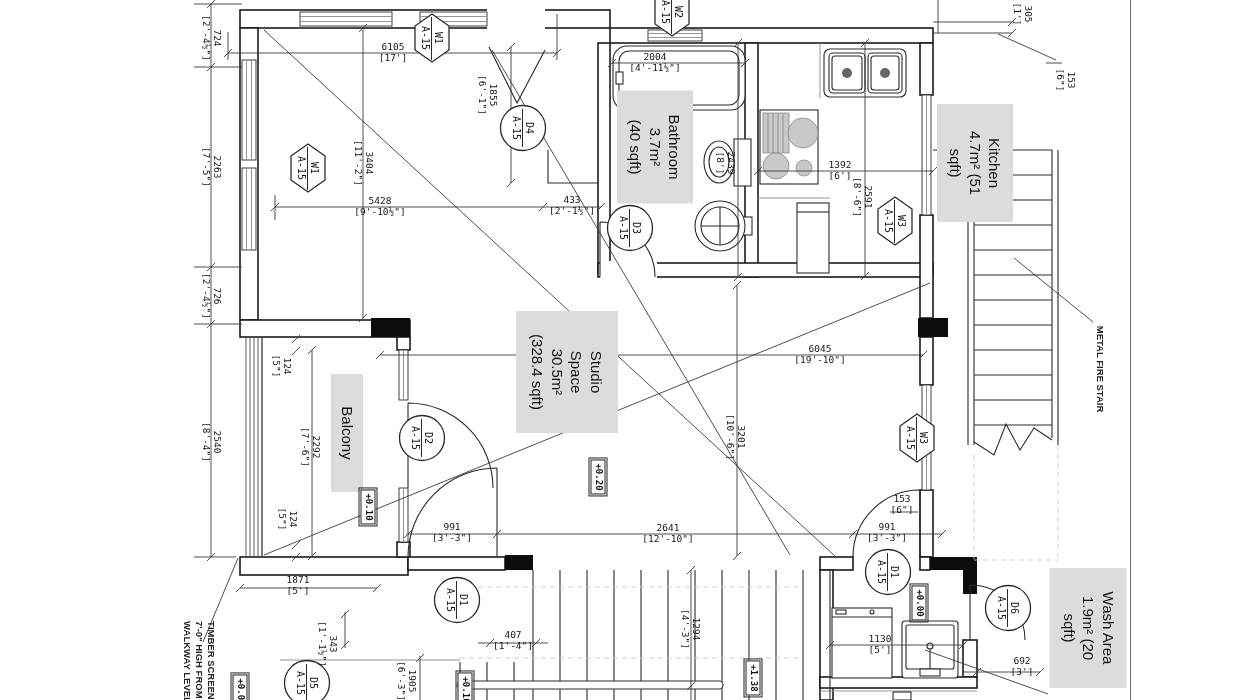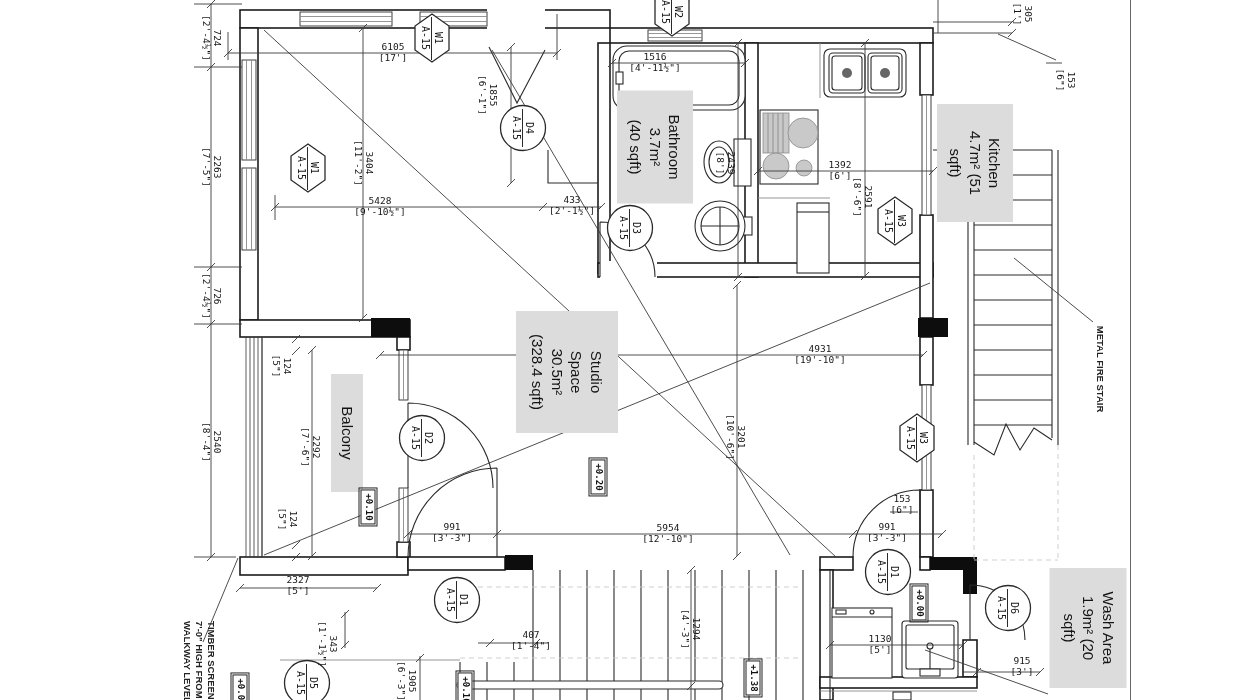--- a/index.html
+++ b/index.html
@@ -434,57 +434,57 @@
     </div>
 <div class="dim" style="left:380px;top:207px">
       <span>5428</span>
       <span>[9'-10½"]</span>
     </div>
 <div class="dim" style="left:572px;top:206px">
       <span>433</span>
       <span>[2'-1½"]</span>
     </div>
 <div class="dim" style="left:655px;top:63px">
-      <span>1516</span>
+      <span>2004</span>
       <span>[4'-11½"]</span>
     </div>
 <div class="dim" style="left:840px;top:171px">
       <span>1392</span>
       <span>[6']</span>
     </div>
 <div class="dim" style="left:820px;top:355px">
-      <span>4931</span>
+      <span>6045</span>
       <span>[19'-10"]</span>
     </div>
 <div class="dim" style="left:452px;top:533px">
       <span>991</span>
       <span>[3'-3"]</span>
     </div>
 <div class="dim" style="left:668px;top:534px">
-      <span>5954</span>
+      <span>2641</span>
       <span>[12'-10"]</span>
     </div>
 <div class="dim" style="left:887px;top:533px">
       <span>991</span>
       <span>[3'-3"]</span>
     </div>
 <div class="dim" style="left:902px;top:505px">
       <span>153</span>
       <span>[6"]</span>
     </div>
 <div class="dim" style="left:298px;top:586px">
-      <span>2327</span>
+      <span>1871</span>
       <span>[5']</span>
     </div>
-<div class="dim" style="left:531px;top:641px">
+<div class="dim" style="left:513px;top:641px">
       <span>407</span>
       <span>[1'-4"]</span>
     </div>
 <div class="dim" style="left:880px;top:645px">
       <span>1130</span>
       <span>[5']</span>
     </div>
 <div class="dim" style="left:1022px;top:667px">
-      <span>915</span>
+      <span>692</span>
       <span>[3']</span>
     </div>
 
 </div>
 
 </body></html>

